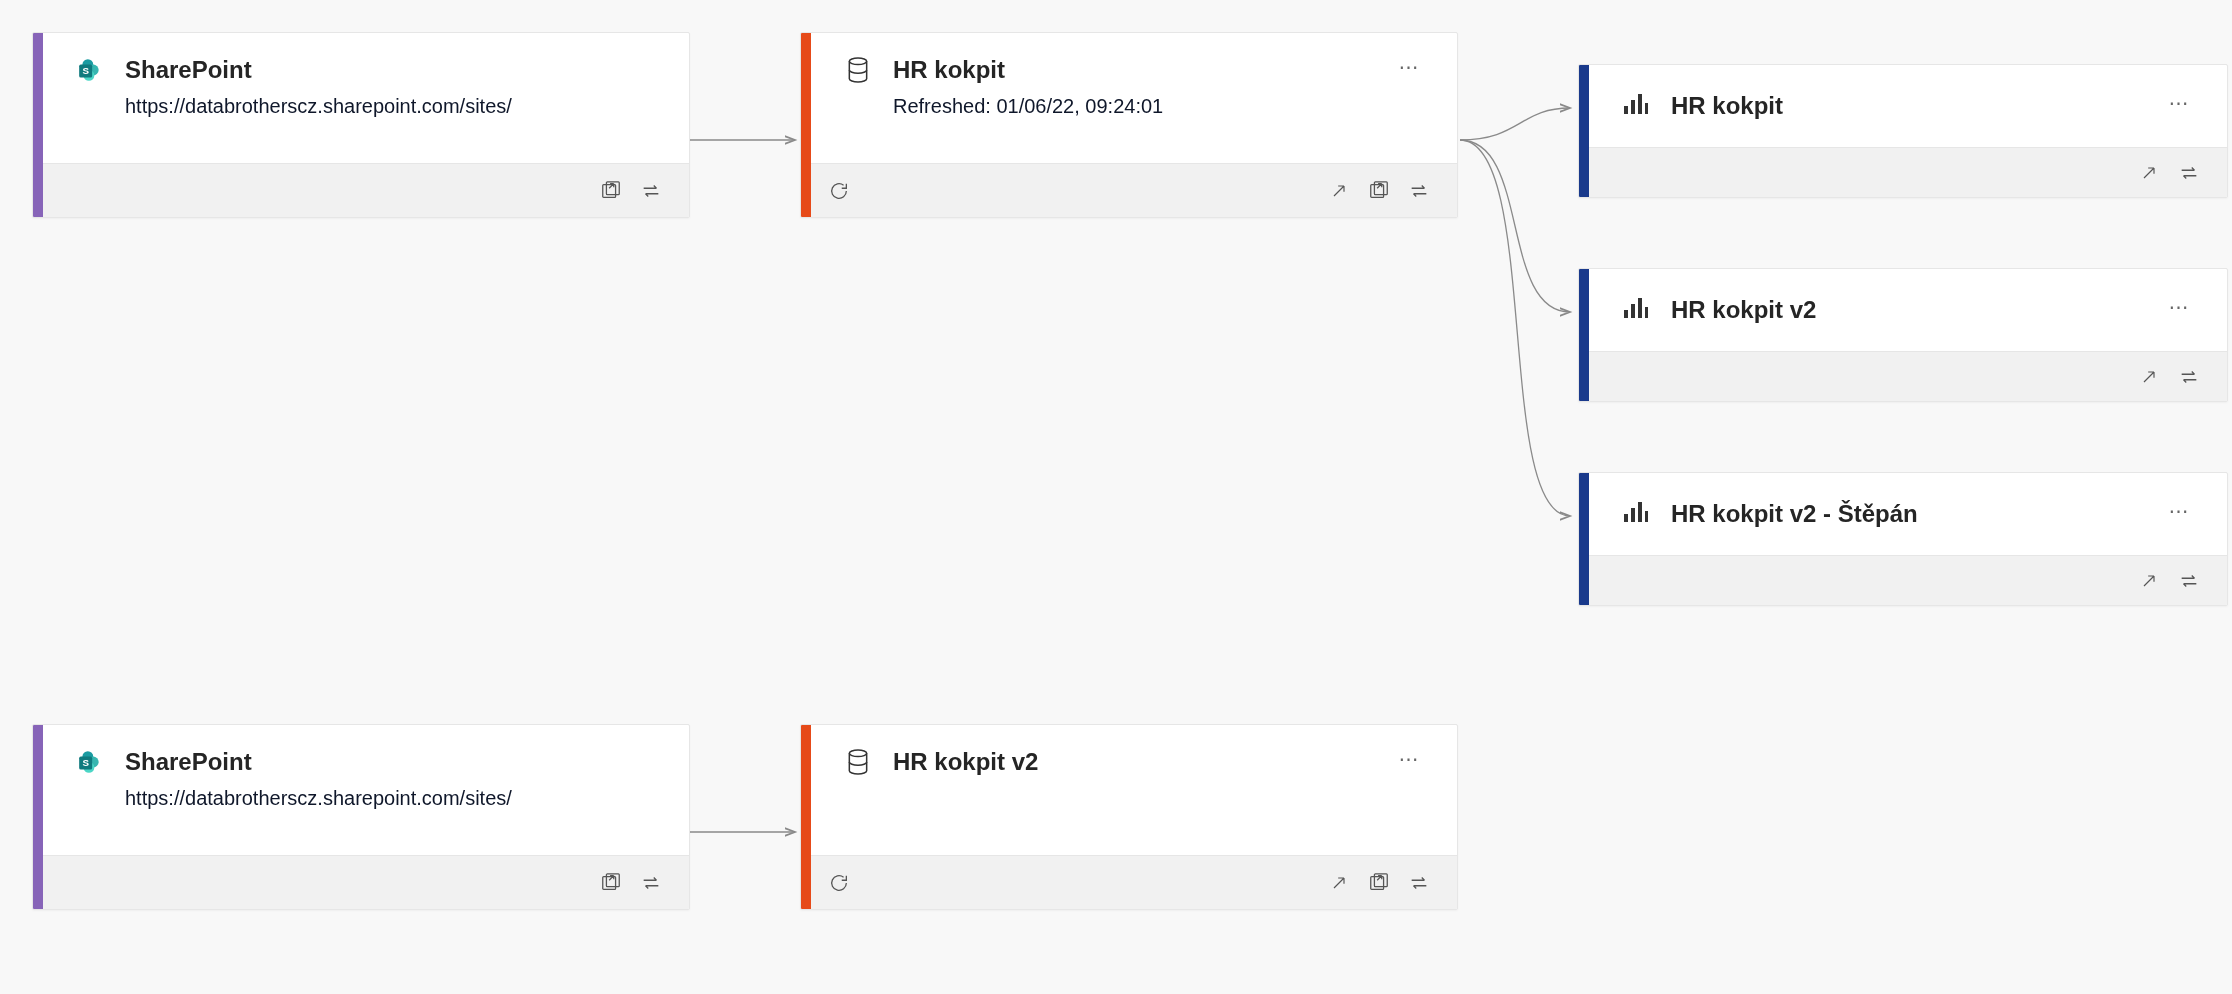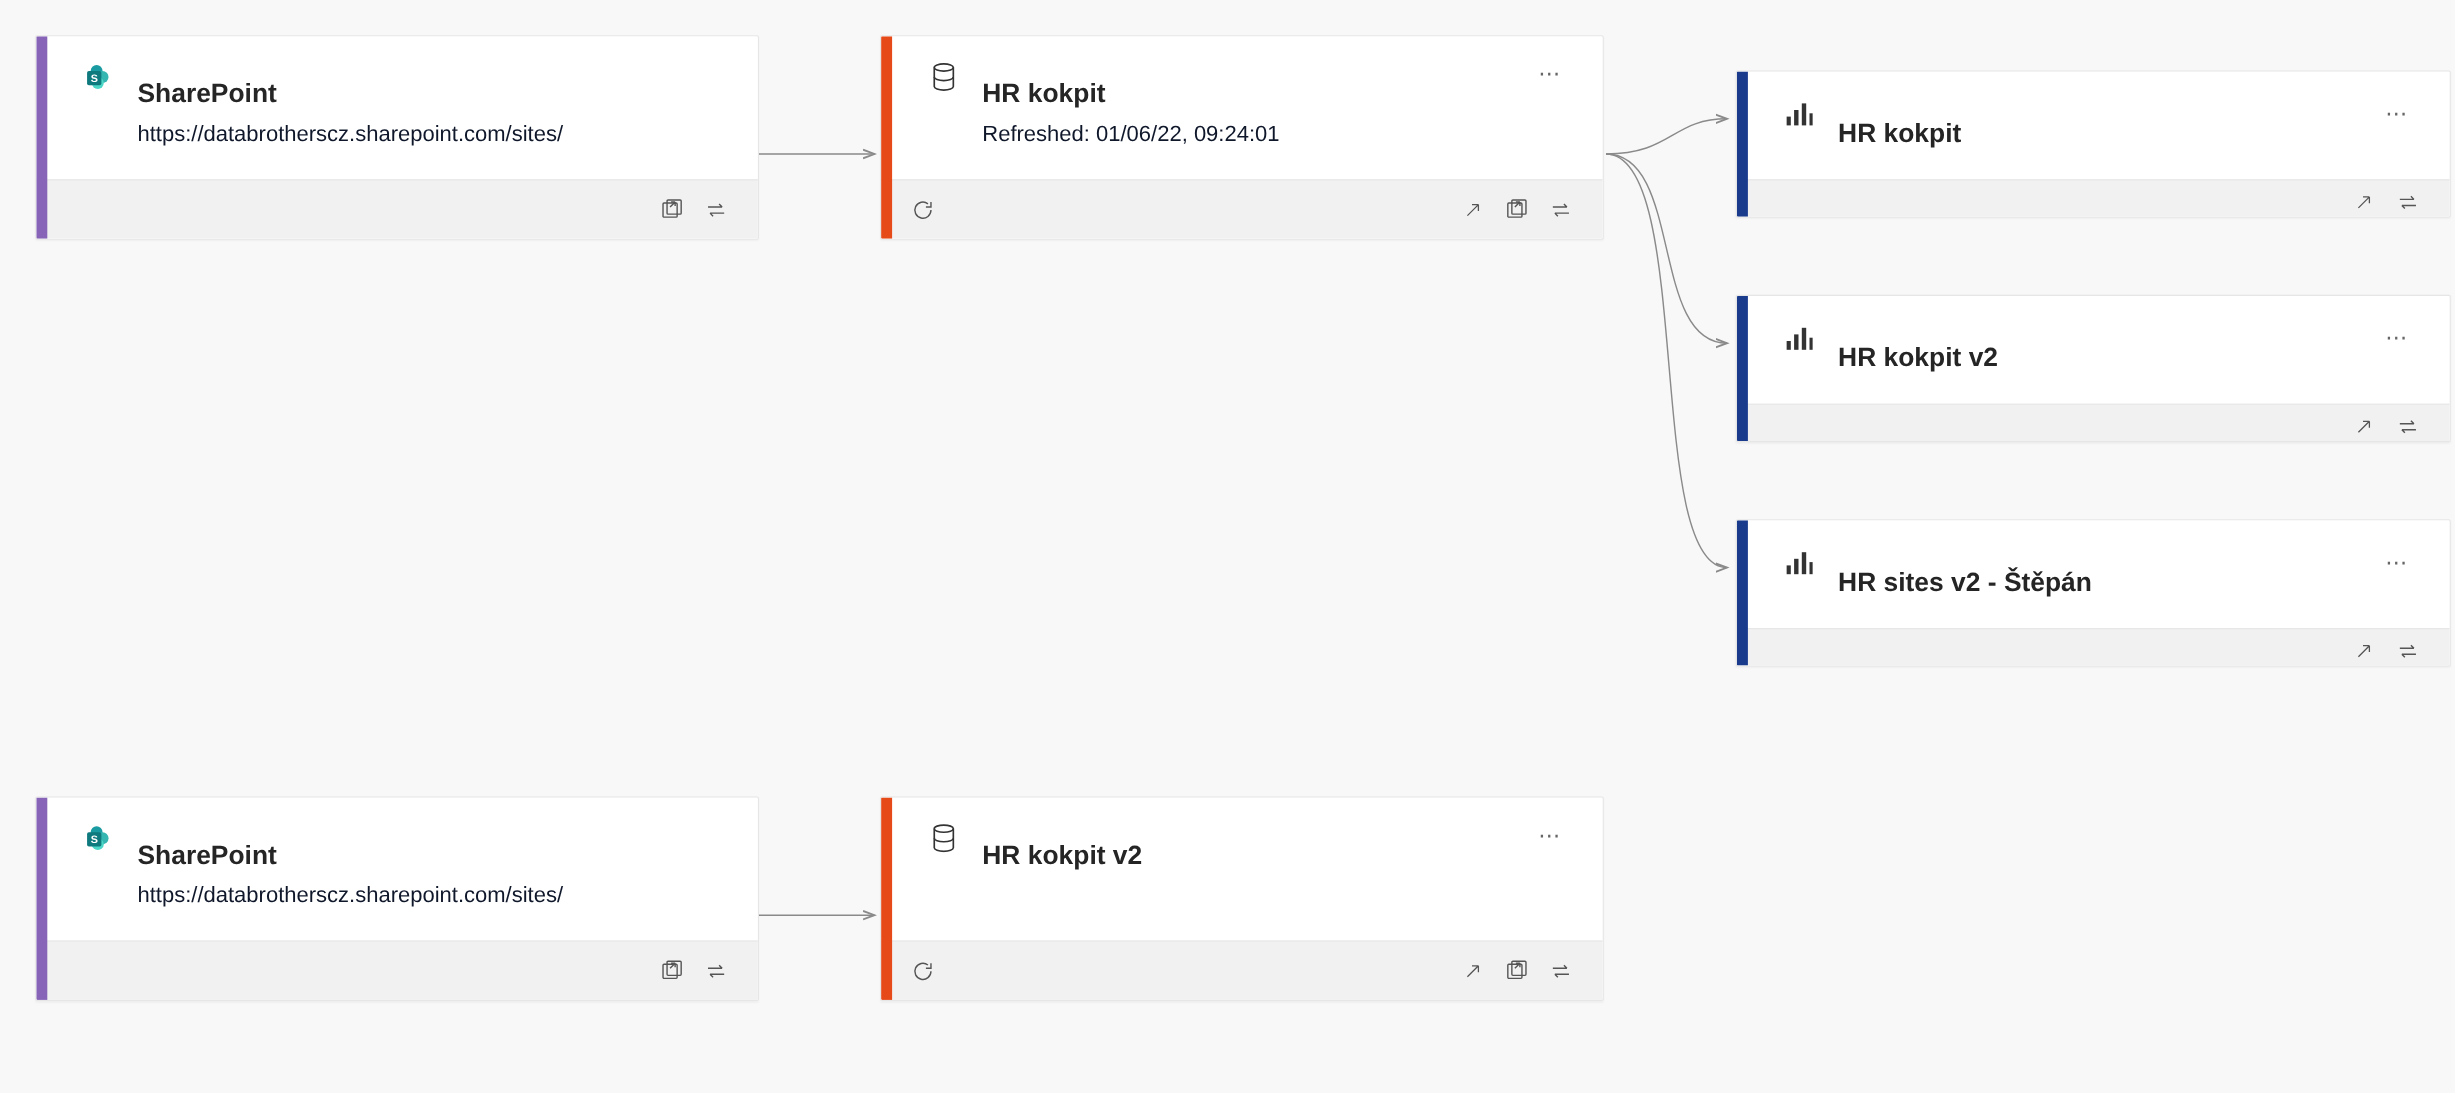--- a/index.html
+++ b/index.html
@@ -47,21 +47,21 @@
   .card .iconbox {
     width: 34px;
     flex: 0 0 34px;
     margin-right: 18px;
     display: flex;
     align-items: flex-start;
     justify-content: center;
     padding-top: 2px;
   }
 
-  .card .textcol { flex: 1 1 auto; min-width: 0; margin-top: 16px; }
+  .card .textcol { flex: 1 1 auto; min-width: 0; }
 
   .card .title {
     font-size: 24px;
     font-weight: 600;
     color: #252525;
     line-height: 1.25;
     margin: 0 0 8px 0;
     white-space: nowrap;
     overflow: hidden;
     text-overflow: ellipsis;
@@ -359,21 +359,21 @@
   <div class="main">
     <div class="iconbox">
       <svg width="24" height="22" viewBox="0 0 24 20" fill="#333">
         <rect x="0" y="12" width="4" height="8"></rect>
         <rect x="7" y="6" width="4" height="14"></rect>
         <rect x="14" y="0" width="4" height="20"></rect>
         <rect x="21" y="9" width="3" height="11"></rect>
       </svg>
     </div>
     <div class="textcol">
-      <div class="title">HR sites v2 - Štěpán</div>
+      <div class="title">HR kokpit v2 - Štěpán</div>
     </div>
     <div class="menu-dots">⋯</div>
   </div>
   <div class="footer">
     <div class="spacer"></div>
     <div class="fbtn">
       <svg width="20" height="20" viewBox="0 0 24 24" fill="none" stroke-width="1.4">
         <path d="M6 18 L18 6 M18 6 h-7 M18 6 v7"></path>
       </svg>
     </div>

